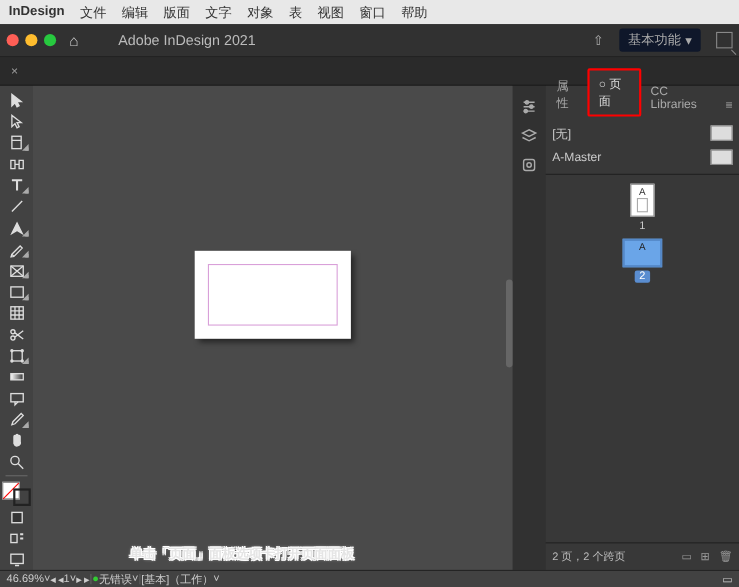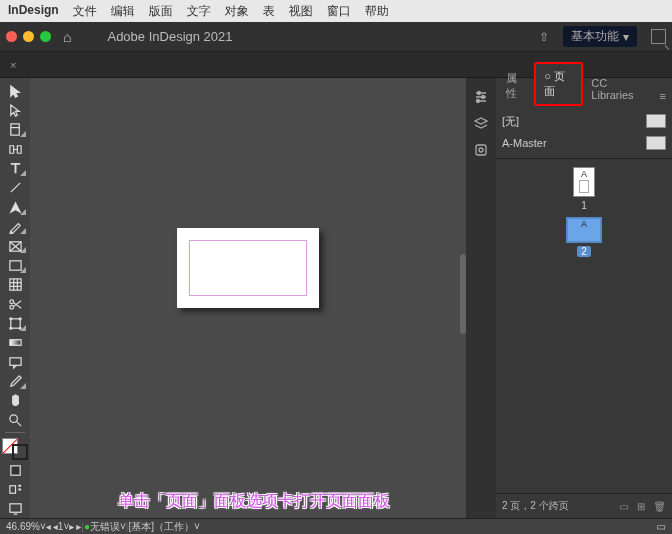--- a/index.html
+++ b/index.html
@@ -50,21 +50,21 @@
 .page-th1 { width: 22px; height: 30px; background: #fff; border: 1px solid #888; display: flex; align-items: flex-start; justify-content: center; font-size: 9px; color: #333; padding-top: 1px; position: relative; }
 .page-th1 .inner-line { position: absolute; left: 5px; right: 5px; top: 12px; bottom: 3px; border: 1px solid #aaa; }
 .page-th2 { width: 36px; height: 26px; background: #6aa5e8; border: 2px solid #5589c8; display: flex; align-items: flex-start; justify-content: center; font-size: 9px; color: #222; padding-top: 0px; }
 .p-num { font-size: 10px; color: #ccc; }
 .p-num.sel { background: #5a8dd0; padding: 0 4px; color: #fff; border-radius: 2px; }
 .panel-footer { height: 22px; border-top: 1px solid #222; display: flex; align-items: center; padding: 12px 6px; gap: 8px; color: #bbb; font-size: 10px; }
 .panel-footer .icons { margin-left: auto; display: flex; gap: 8px; color: #999; }
 .status { height: 16px; background: #424242; display: flex; align-items: center; padding: 0 6px; font-size: 10px; color: #ccc; border-top: 1px solid #222; }
 .status .sep { color: #666; }
 .status .arrows { display: flex; gap: 2px; }
-.annotation { position: absolute; bottom: 22px; left: 118px; font-size: 16px; font-weight: normal; color: #d946ef; text-shadow: -1px -1px 0 #fff, 1px -1px 0 #fff, -1px 1px 0 #fff, 1px 1px 0 #fff, 0 0 3px #fff; z-index: 50; }
+.annotation { position: absolute; bottom: 22px; left: 118px; font-size: 12px; font-weight: bold; color: #e5e5e5; text-shadow: -1px -1px 0 #fff, 1px -1px 0 #fff, -1px 1px 0 #fff, 1px 1px 0 #fff, 0 0 3px #fff; z-index: 50; }
 </style>
 </head>
 <body>
 
 <div class="mac-title">
   <span class="app-menu">
     <b>InDesign</b>
     <span>文件</span>
     <span>编辑</span>
     <span>版面</span>

